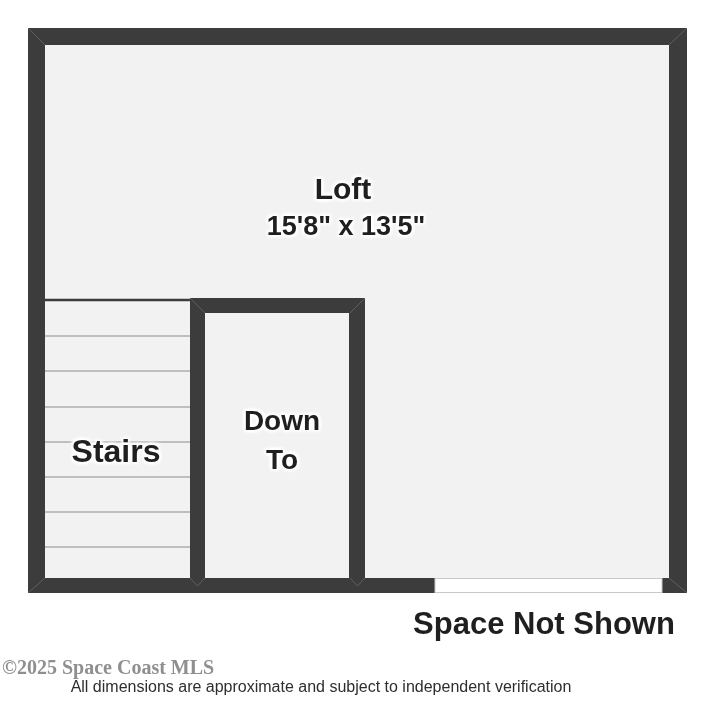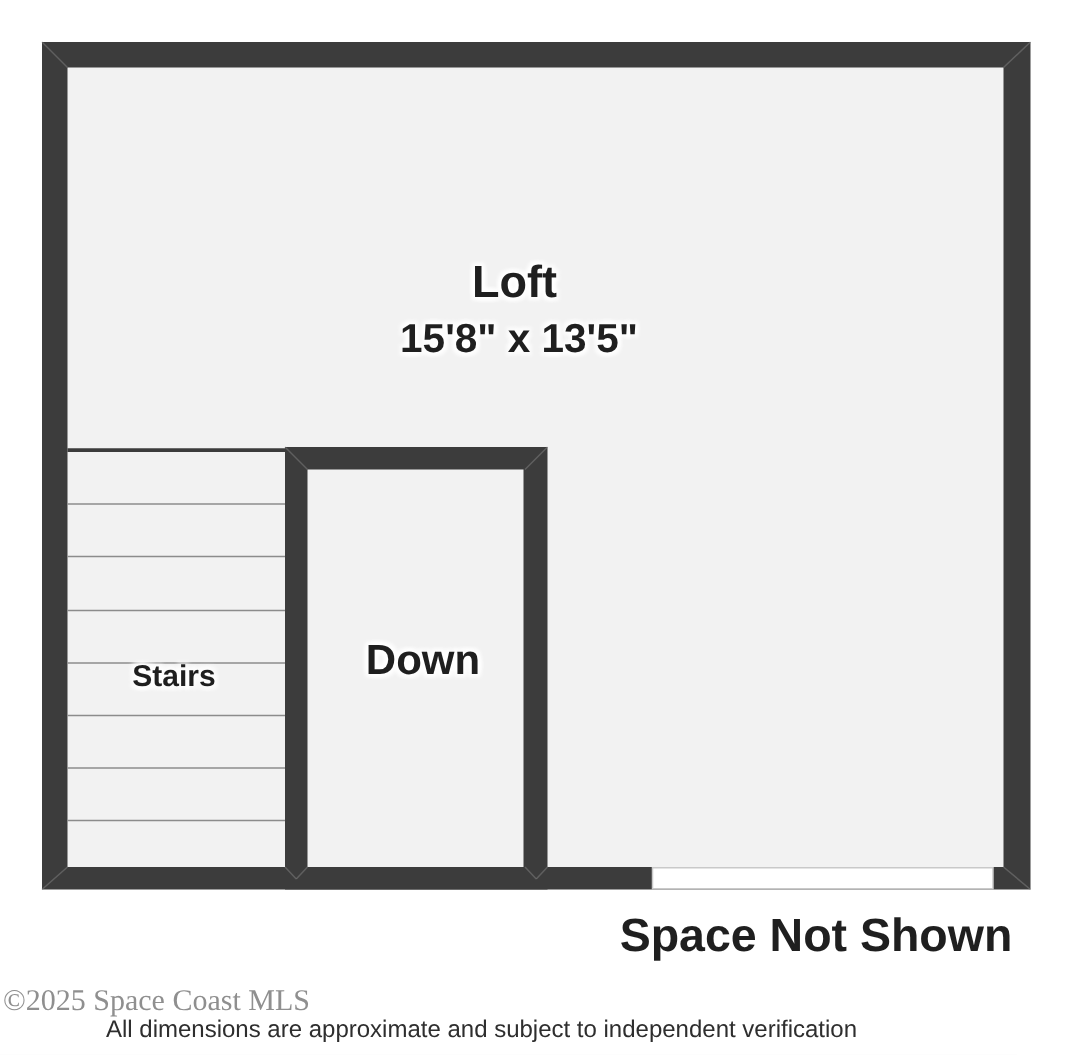--- a/index.html
+++ b/index.html
@@ -35,28 +35,29 @@
     font-weight:700;
     text-align:center;
     white-space:nowrap;
     text-shadow:
       -2px -2px 3px #fff, 2px -2px 3px #fff,
       -2px 2px 3px #fff, 2px 2px 3px #fff,
       0 0 6px #fff;
   }
   .lbl-loft{left:343px;top:189px;font-size:30px;}
   .lbl-loft-dims{left:346px;top:226px;font-size:27px;}
-  .lbl-stairs{left:116px;top:451px;font-size:20px;line-height:42px;}
+  .lbl-stairs{left:116px;top:451px;font-size:32px;line-height:42px;}
   .lbl-otb{left:282px;top:440px;font-size:28px;line-height:39px;}
   .lbl-sns{left:544px;top:624px;font-size:31px;}
   .copyright{
     position:absolute;left:2px;top:656px;
     font-family:"Liberation Serif", serif;
     font-size:20px;color:var(--muted);
     white-space:nowrap;
+    font-weight:bold;
   }
   .disclaimer{
     position:absolute;left:0;top:678px;width:642px;
     text-align:center;
     font-size:16px;color:#2e2e2e;
   }
 </style>
 </head>
 <body>
 
@@ -100,20 +101,21 @@
 
   <div class="label lbl-loft">Loft</div>
   <div class="label lbl-loft-dims">15'8" x 13'5"</div>
 
   <div class="label lbl-stairs">
     <div>Stairs</div>
   </div>
 
   <div class="label lbl-otb">
     <div>Down</div>
+    <div>To</div>
   </div>
 
   <div class="label lbl-sns">Space Not Shown</div>
 
   <div class="copyright">©2025 Space Coast MLS</div>
   <div class="disclaimer">All dimensions are approximate and subject to independent verification</div>
 
 </div>
 
 </body></html>

